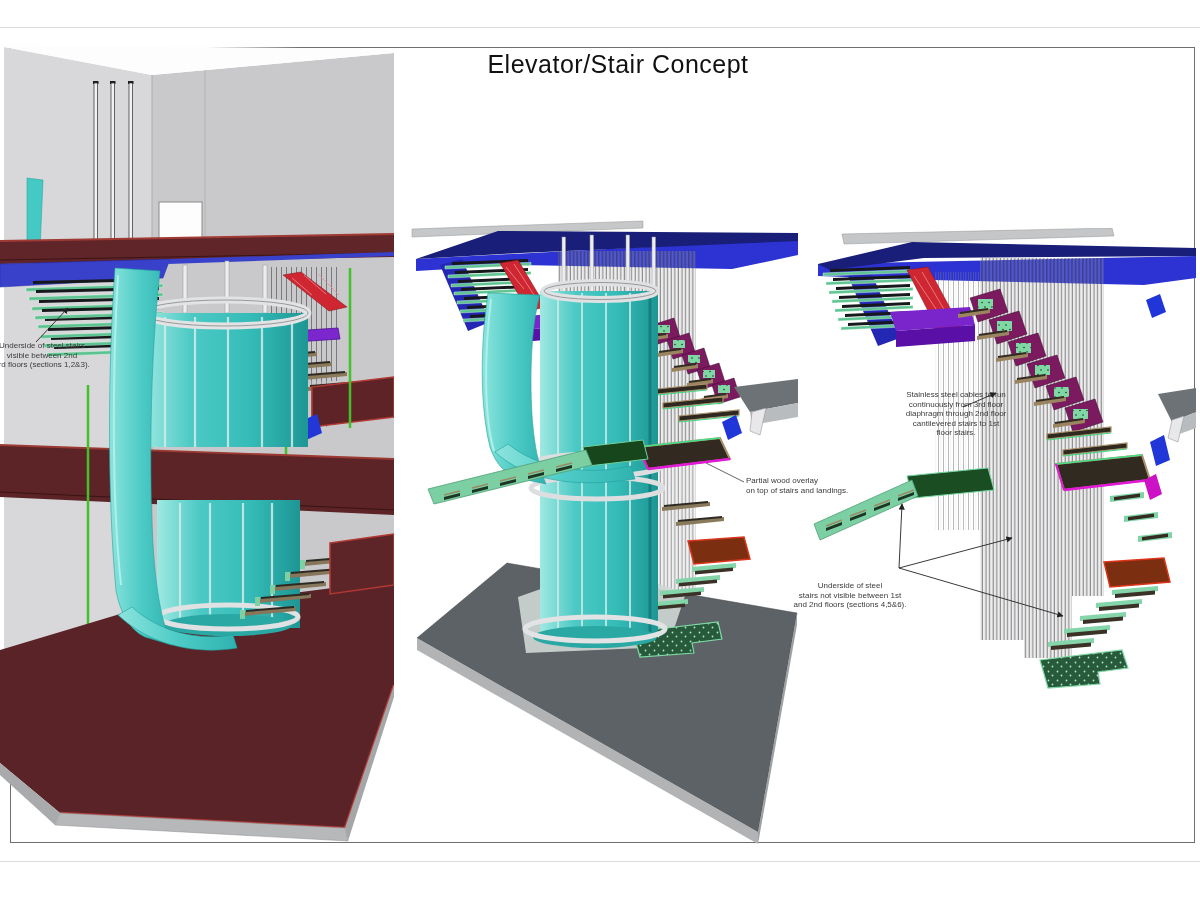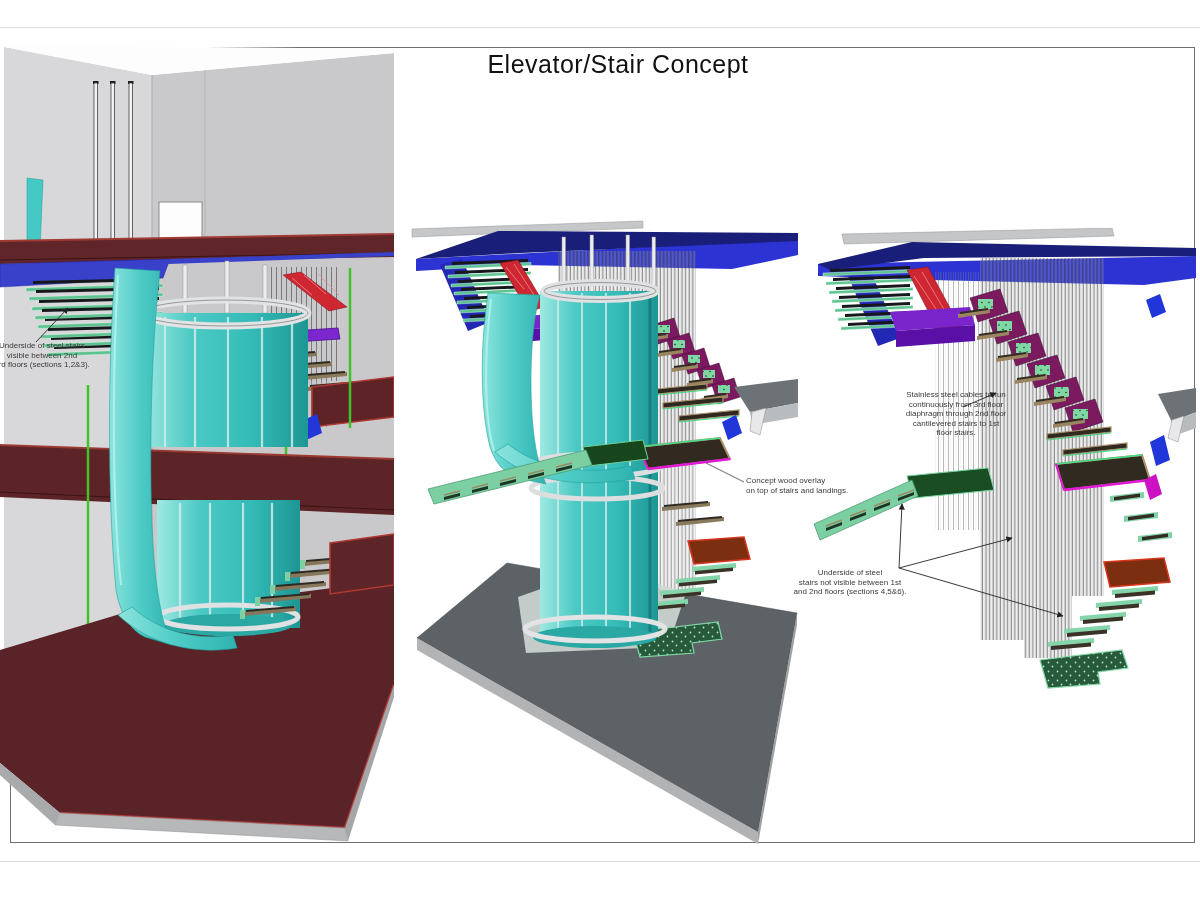--- a/index.html
+++ b/index.html
@@ -486,28 +486,28 @@
     <polygon points="62,280 78,274 78,277 62,283" fill="#1c3524"></polygon>
       <line x1="62" y1="278" x2="78" y2="272" stroke="#9a8a66" stroke-width="1.5"></line>
     <polygon points="86,270 102,264 102,267 86,273" fill="#1c3524"></polygon>
       <line x1="86" y1="268" x2="102" y2="262" stroke="#9a8a66" stroke-width="1.5"></line>
   </g>
 </svg>
 
 <div class="note center" style="left:-10px;top:341px;width:104px">Underside of steel stairs
 visible between 2nd
 3rd floors (sections 1,2&amp;3).</div>
-<div class="note" style="left:746px;top:476px;width:120px">Concept wood overlay
+<div class="note" style="left:746px;top:476px;width:120px">Partial wood overlay
 on top of stairs and landings.</div>
 <div class="note center" style="left:894px;top:390px;width:124px">Stainless steel cables to run
 continuously from 3rd floor
 diaphragm through 2nd floor
 cantilevered stairs to 1st
 floor stairs.</div>
-<div class="note center" style="left:790px;top:568px;width:120px">Underside of steel
+<div class="note center" style="left:790px;top:581px;width:120px">Underside of steel
 stairs  not visible between 1st
 and 2nd floors (sections 4,5&amp;6).</div>
 
 <svg id="overlay-arrows" width="1200" height="900" viewBox="0 0 1200 900">
   <line x1="36" y1="342" x2="68" y2="308" stroke="#222" stroke-width="0.9" marker-end="url(#arr)"></line>
   <line x1="744" y1="482" x2="706" y2="463" stroke="#555" stroke-width="0.9"></line>
   <line x1="963" y1="407" x2="996" y2="393" stroke="#222" stroke-width="0.9" marker-end="url(#arr)"></line>
   <line x1="899" y1="568" x2="902" y2="504" stroke="#222" stroke-width="0.9" marker-end="url(#arr)"></line>
   <line x1="899" y1="568" x2="1012" y2="538" stroke="#222" stroke-width="0.9" marker-end="url(#arr)"></line>
   <line x1="899" y1="568" x2="1063" y2="616" stroke="#222" stroke-width="0.9" marker-end="url(#arr)"></line>

